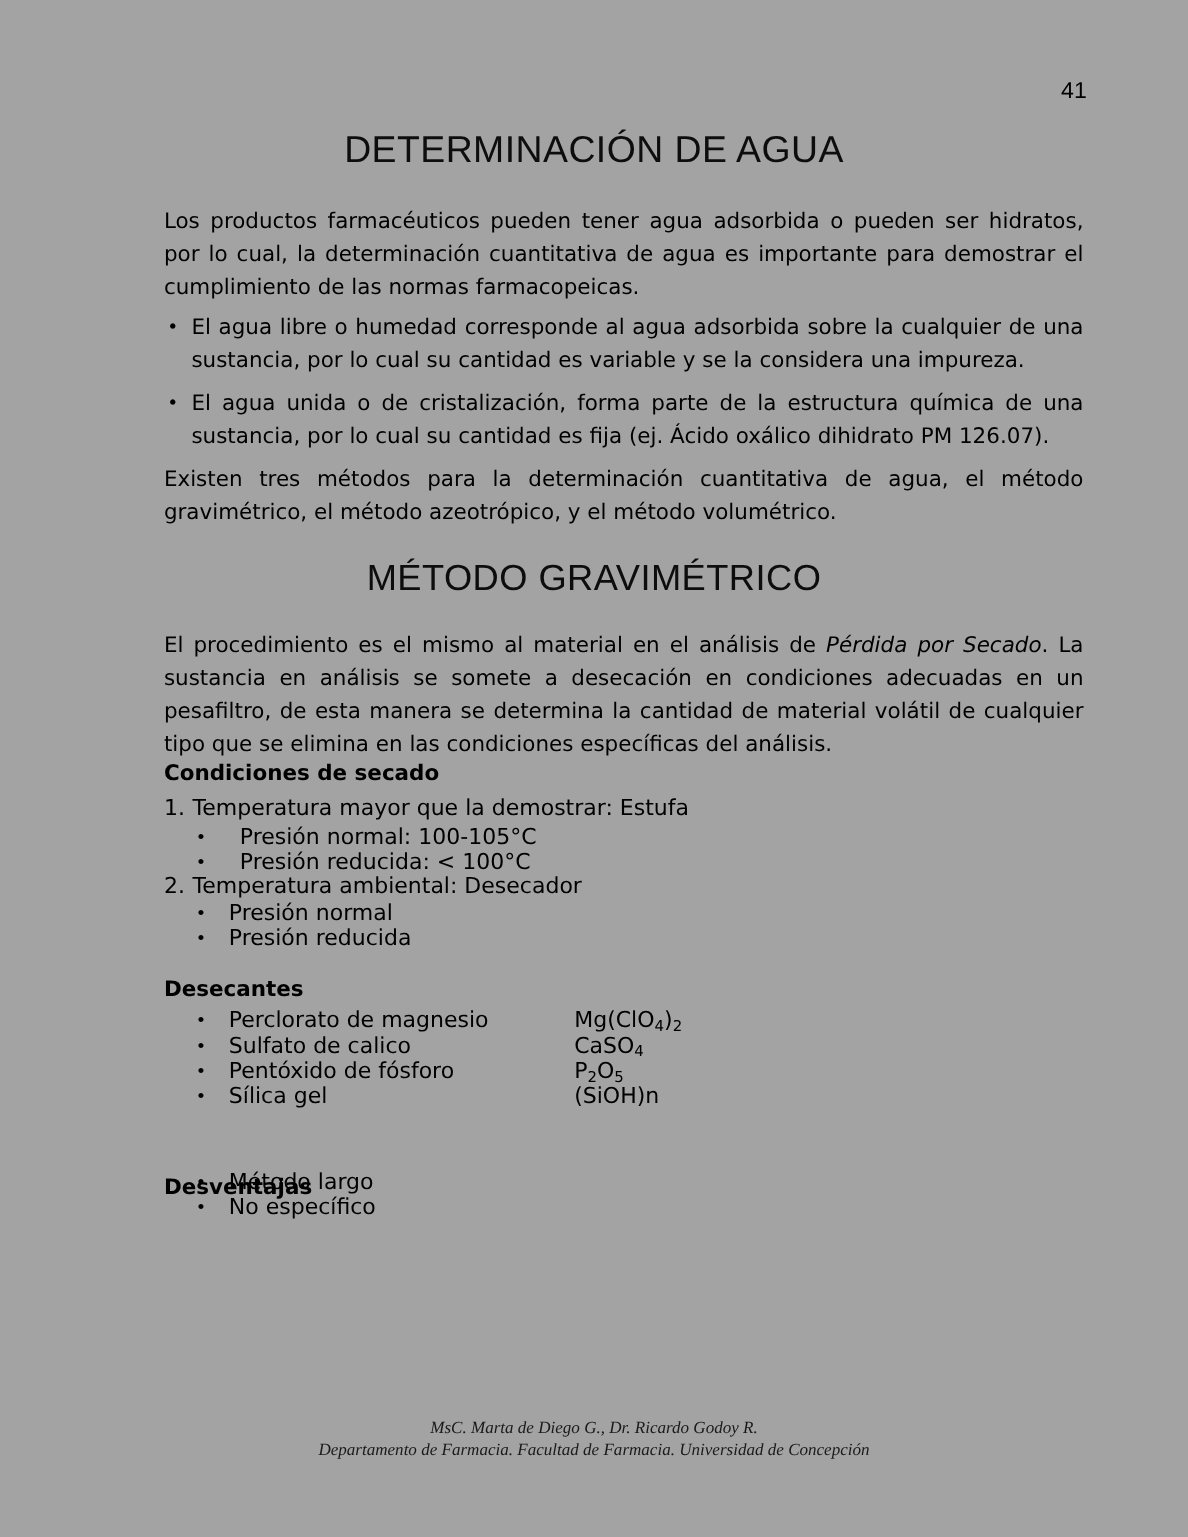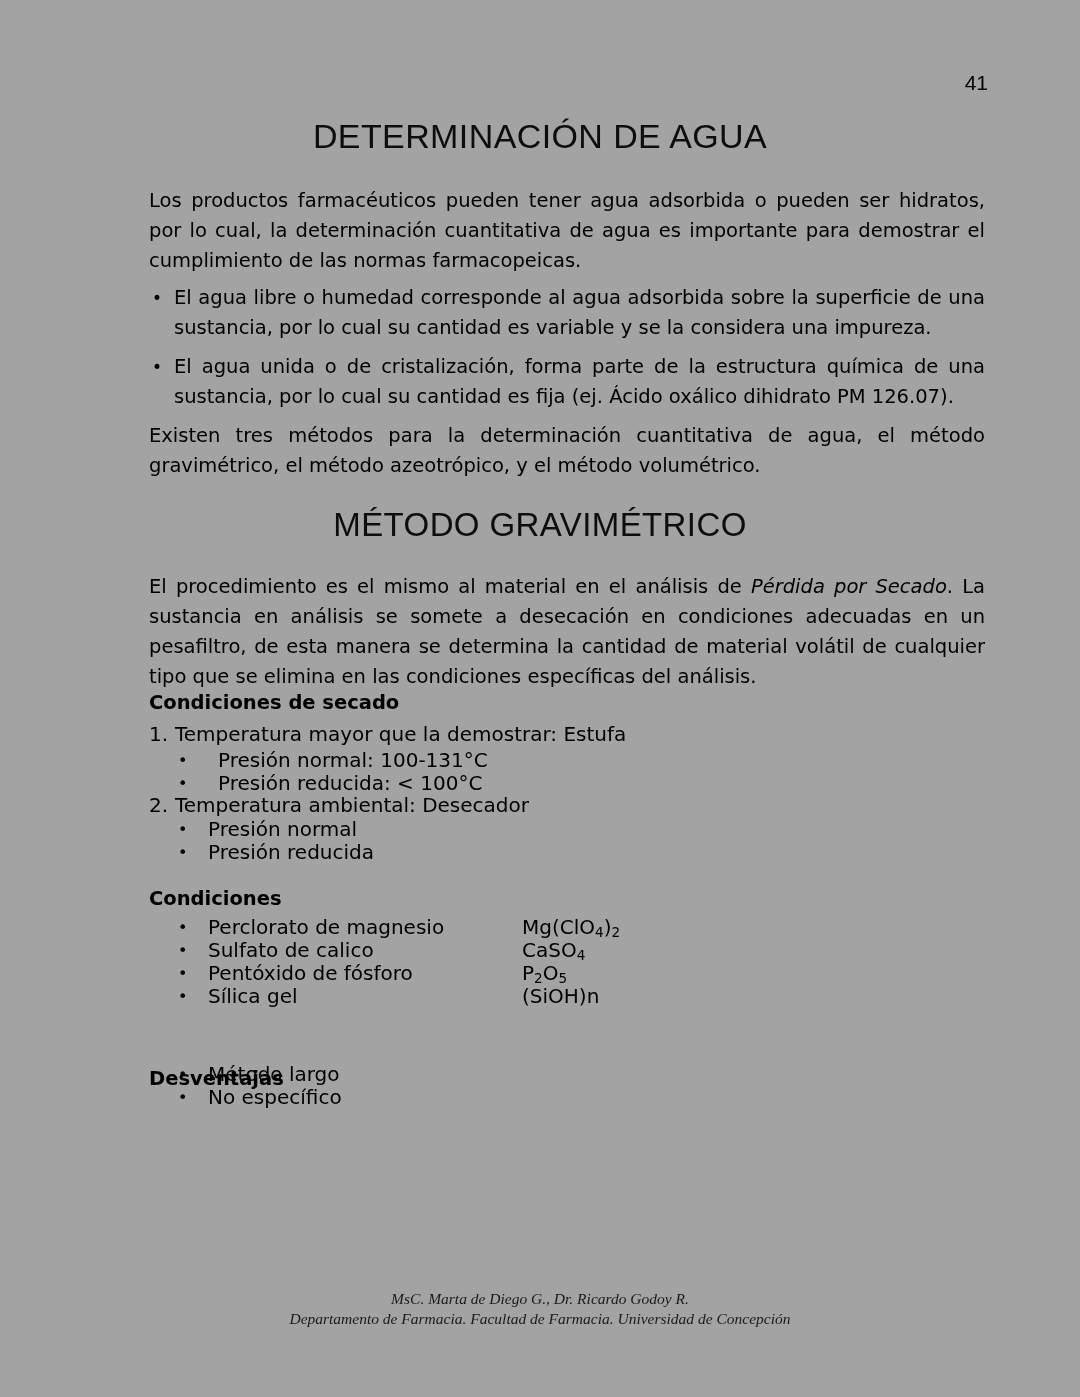--- a/index.html
+++ b/index.html
@@ -175,21 +175,21 @@
 
   <div class="doc-title" id="title-main">DETERMINACIÓN DE AGUA</div>
 
   <div class="body-col" style="top:186px;">
     <p class="para">Los productos farmacéuticos pueden tener agua adsorbida o pueden ser hidratos, por lo cual, la determinación cuantitativa de agua es importante para demostrar el cumplimiento de las normas farmacopeicas.</p>
   </div>
 
   <div class="body-col" style="top:283px;">
     <div class="jbullet">
       <span class="dot">•</span>
-      <span>El agua libre o humedad corresponde al agua adsorbida sobre la superficie de una sustancia, por lo cual su cantidad es variable y se la considera una impureza.</span>
+      <span>El agua libre o humedad corresponde al agua adsorbida sobre la cualquier de una sustancia, por lo cual su cantidad es variable y se la considera una impureza.</span>
     </div>
   </div>
 
   <div class="body-col" style="top:352px;">
     <div class="jbullet">
       <span class="dot">•</span>
       <span>El agua unida o de cristalización, forma parte de la estructura química de una sustancia, por lo cual su cantidad es fija (ej. Ácido oxálico dihidrato PM 126.07).</span>
     </div>
   </div>
 
@@ -203,40 +203,40 @@
     <p class="para"><span>El procedimiento es el mismo al material en el análisis de </span><em>Pérdida por Secado</em><span>. La sustancia en análisis se somete a desecación en condiciones adecuadas en un pesafiltro, de esta manera se determina la cantidad de material volátil de cualquier tipo que se elimina en las condiciones específicas del análisis.</span></p>
   </div>
 
   <div class="sec-head" style="top:690px;">Condiciones de secado</div>
 
   <div class="numline" style="top:721px;">
     <span class="num">1.</span><span>Temperatura mayor que la demostrar: Estufa</span>
   </div>
 
   <div class="subline" style="top:747px; left:178px;">
-    <span class="dot">•</span><span style="display:inline-block;width:24px;"></span><span>Presión normal: 100-131°C</span>
+    <span class="dot">•</span><span style="display:inline-block;width:24px;"></span><span>Presión normal: 100-105°C</span>
   </div>
 
   <div class="subline" style="top:770px; left:178px;">
     <span class="dot">•</span><span style="display:inline-block;width:24px;"></span><span>Presión reducida: &lt; 100°C</span>
   </div>
 
   <div class="numline" style="top:792px;">
     <span class="num">2.</span><span>Temperatura ambiental: Desecador</span>
   </div>
 
   <div class="subline" style="top:816px; left:178px;">
     <span class="dot">•</span><span style="display:inline-block;width:14px;"></span><span>Presión normal</span>
   </div>
 
   <div class="subline" style="top:839px; left:178px;">
     <span class="dot">•</span><span style="display:inline-block;width:14px;"></span><span>Presión reducida</span>
   </div>
 
-  <div class="sec-head" style="top:886px;">Condiciones</div>
+  <div class="sec-head" style="top:886px;">Desecantes</div>
 
   <div class="row2" style="top:914px;">
     <span class="dot">•</span>
     <span class="name">Perclorato de magnesio</span>
     <span class="formula">Mg(ClO<sub>4</sub>)<sub>2</sub></span>
   </div>
   <div class="row2" style="top:937px;">
     <span class="dot">•</span>
     <span class="name">Sulfato de calico</span>
     <span class="formula">CaSO<sub>4</sub></span>

